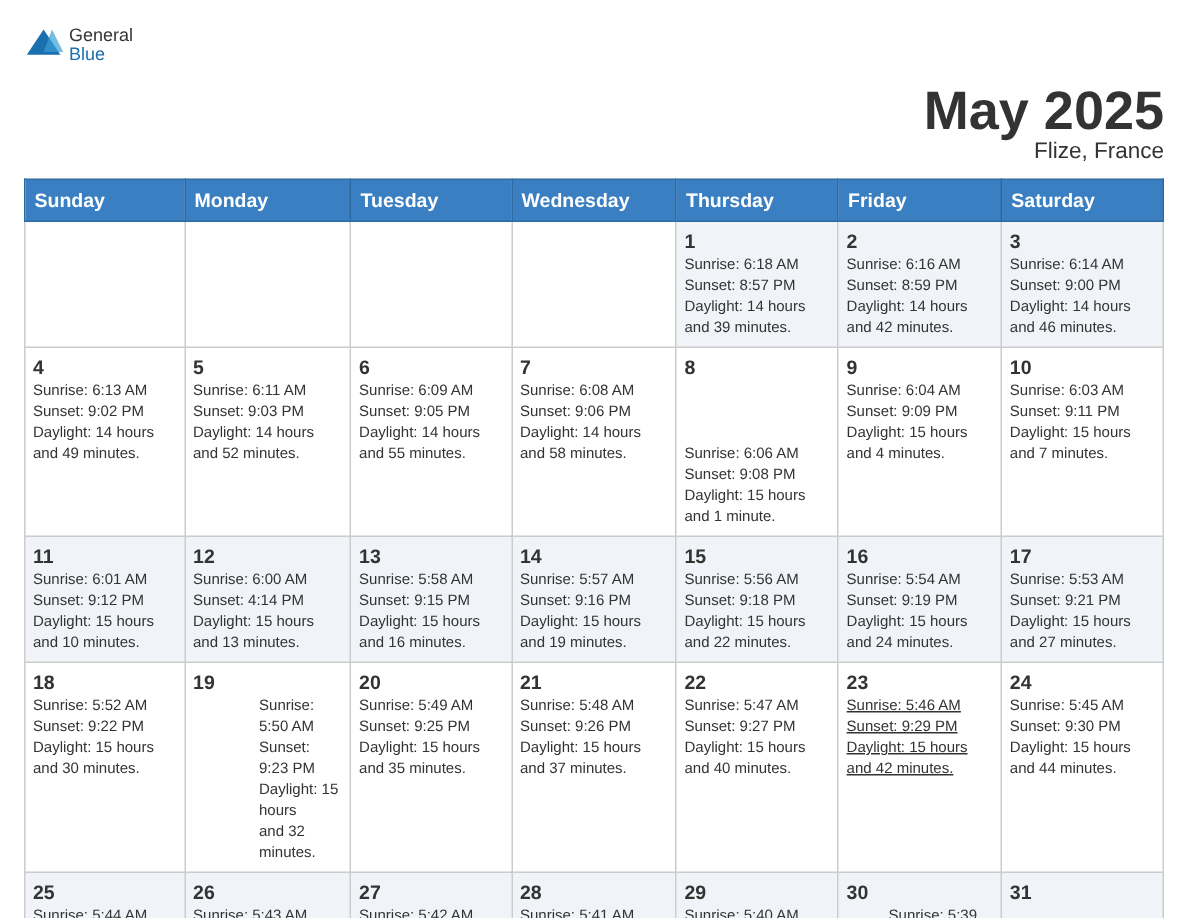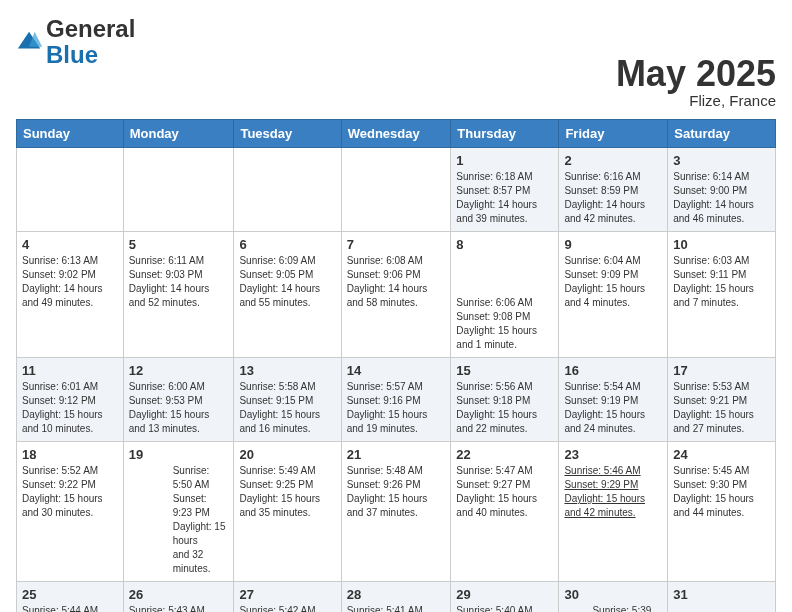--- a/index.html
+++ b/index.html
@@ -14,22 +14,22 @@
       display: flex;
       justify-content: space-between;
       align-items: flex-start;
       margin-bottom: 10px;
     }
     .logo {
       display: flex;
       align-items: center;
     }
     .logo-text {
-      font-size: 24px;
-      font-weight: bold;
+      font-size: 12px;
+      font-weight: normal;
       line-height: 1.1;
     }
     .logo-general { color: #333; }
     .logo-blue { color: #1a6faf; }
     .logo-icon {
       width: 28px;
       height: 28px;
       margin-right: 2px;
     }
     .title-block {
@@ -204,21 +204,21 @@
         <td>
           <div class="day-number">11</div>
           <div class="day-detail" style="white-space: pre-line;">Sunrise: 6:01 AM
 Sunset: 9:12 PM
 Daylight: 15 hours
 and 10 minutes.</div>
         </td>
         <td>
           <div class="day-number">12</div>
           <div class="day-detail" style="white-space: pre-line;">Sunrise: 6:00 AM
-Sunset: 9:53 PM
+Sunset: 4:14 PM
 Daylight: 15 hours
 and 13 minutes.</div>
         </td>
         <td>
           <div class="day-number">13</div>
           <div class="day-detail" style="white-space: pre-line;">Sunrise: 5:58 AM
 Sunset: 9:15 PM
 Daylight: 15 hours
 and 16 minutes.</div>
         </td>

